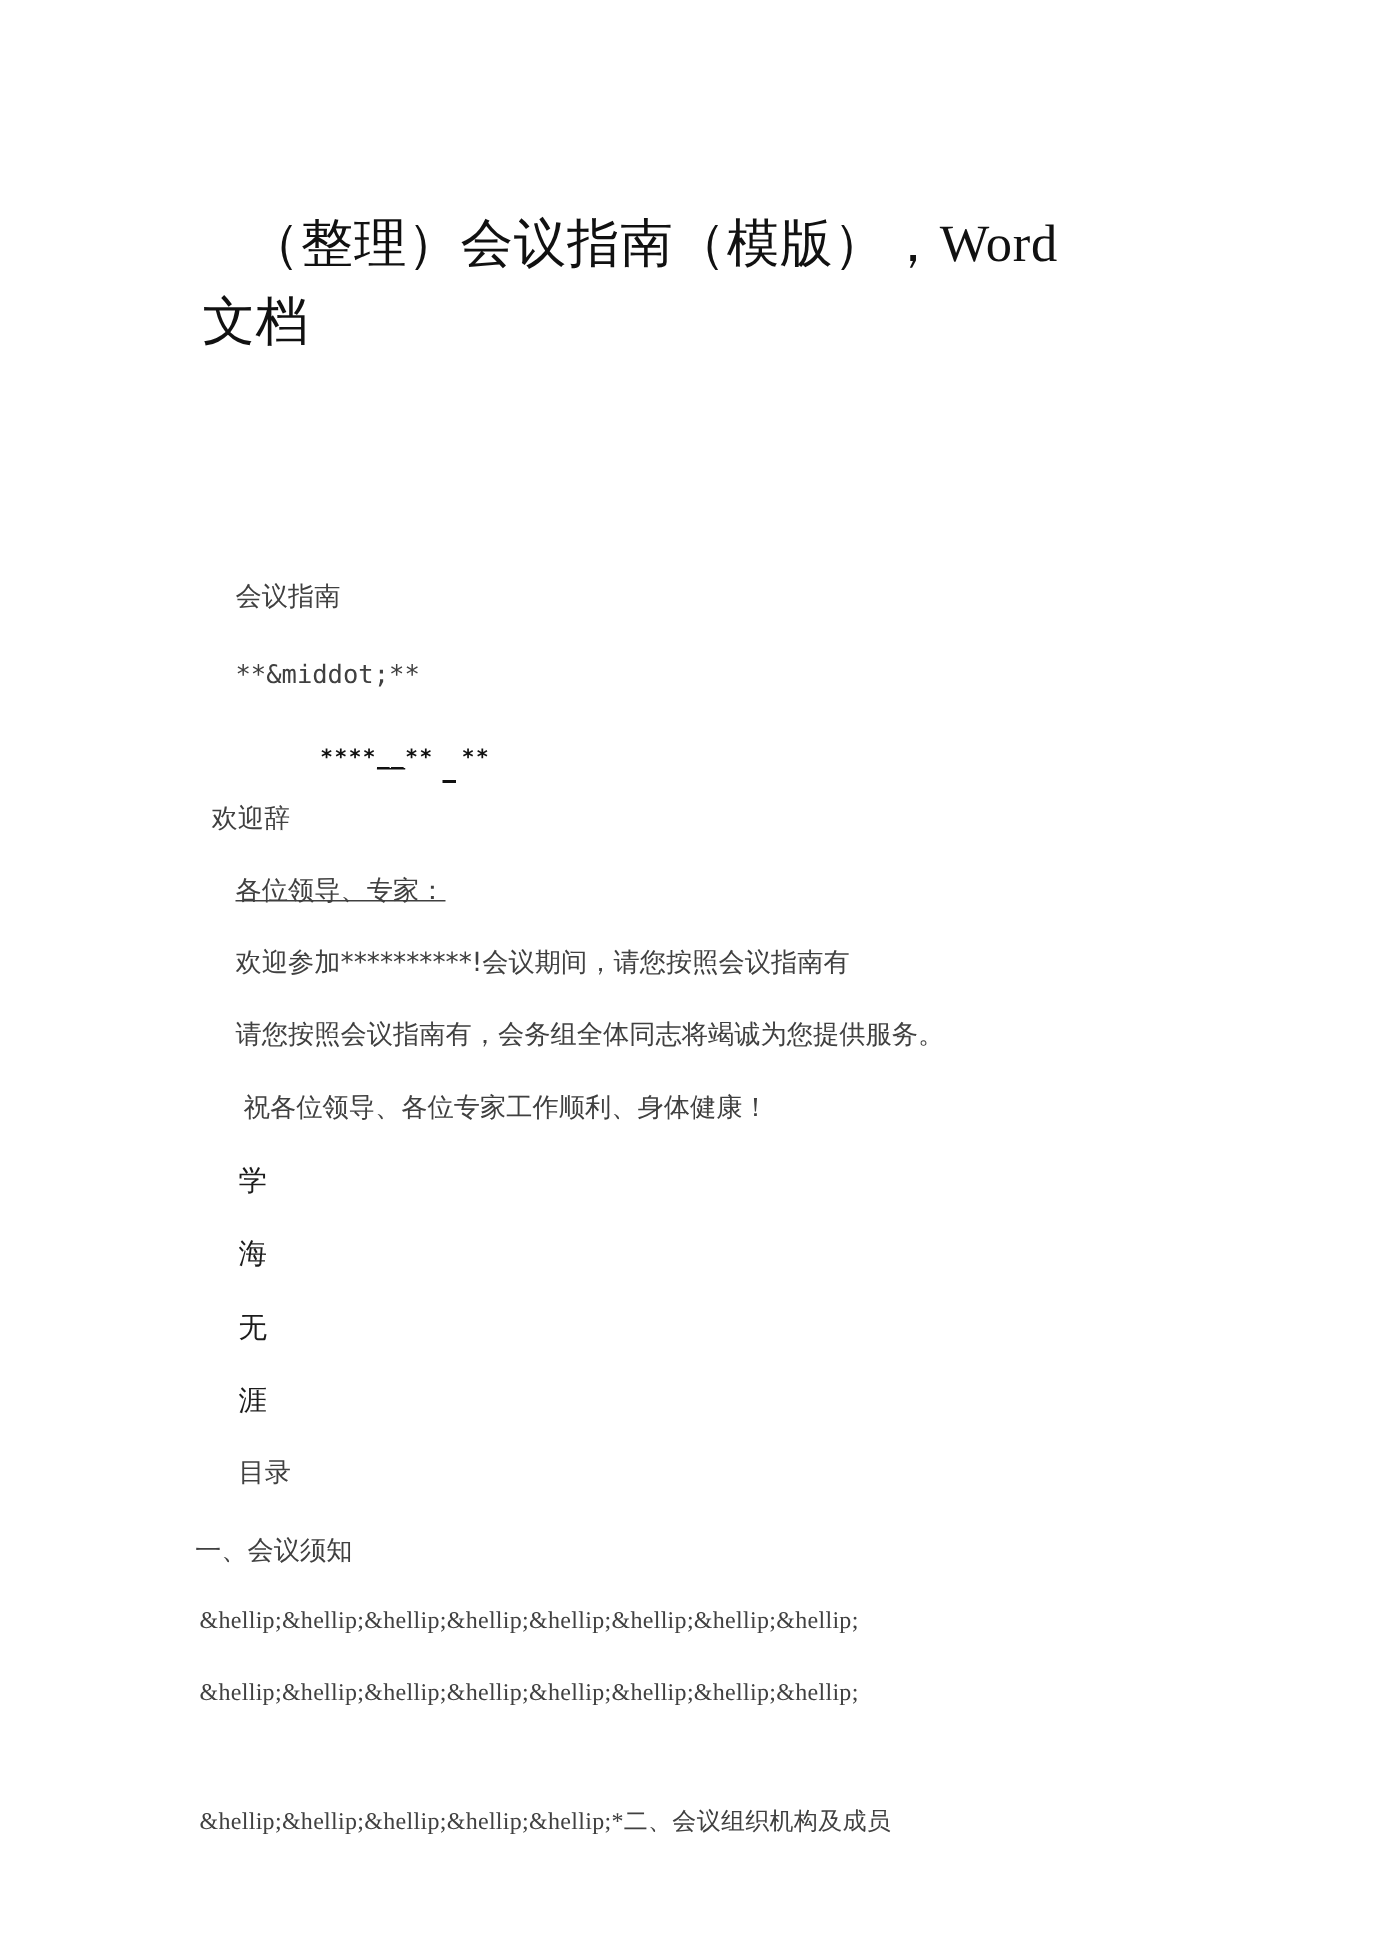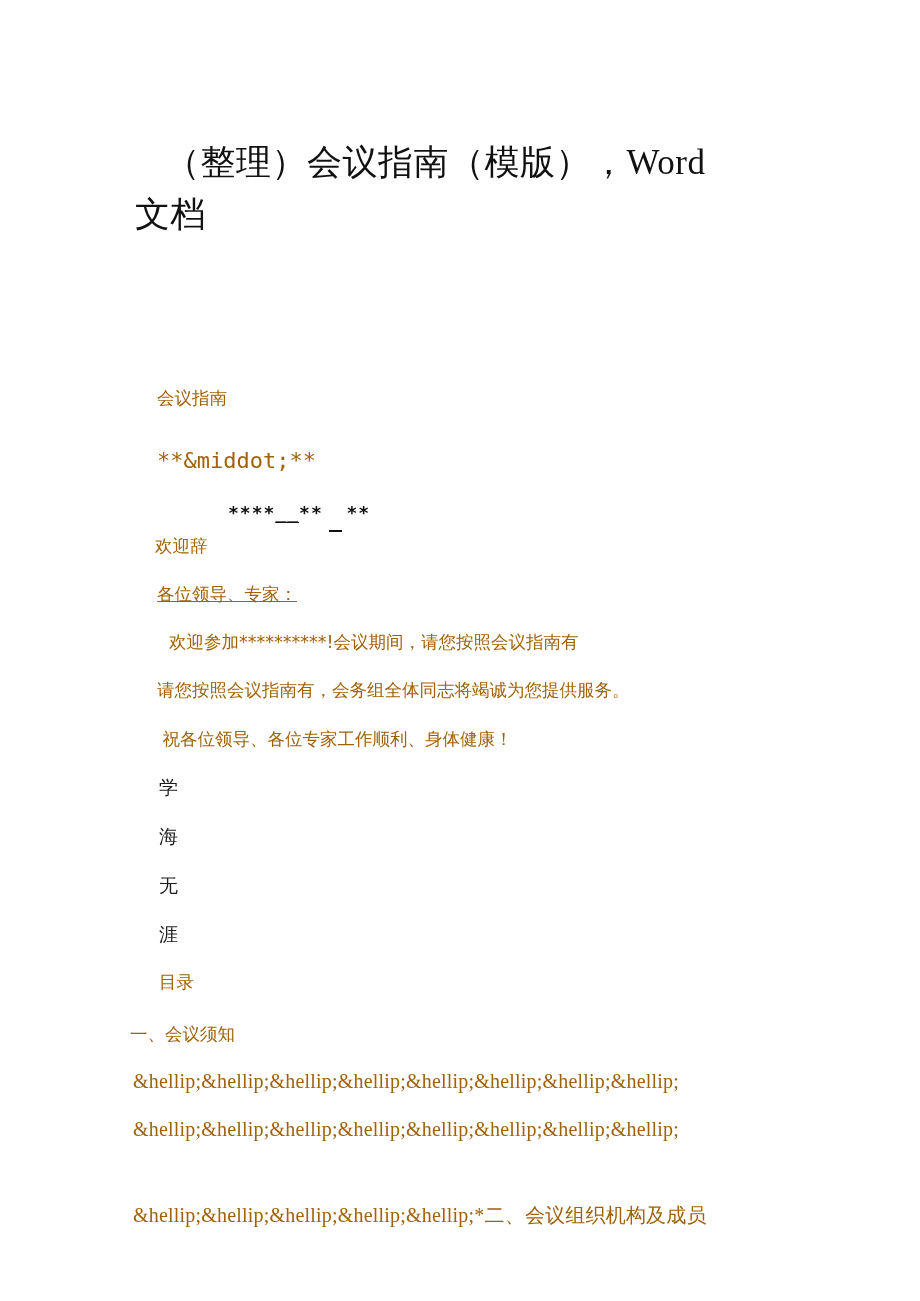--- a/index.html
+++ b/index.html
@@ -47,53 +47,52 @@
     position: absolute;
     left: 0;
     top: 0;
     width: 920px;
   }
 
   .para {
     position: absolute;
     font-size: 19px;
     line-height: 26px;
-    color: #a16207;
+    color: #404040;
     white-space: pre;
     font-family: "Liberation Serif", "DejaVu Serif", serif;
   }
 
   .para.sans {
     font-family: "DejaVu Sans", "Liberation Sans", sans-serif;
     font-size: 17.5px;
   }
 
   .para.mono {
     font-family: "DejaVu Sans Mono", "Liberation Mono", monospace;
-    font-size: 22px;
+    font-size: 17px;
     letter-spacing: 0px;
-    margin-top: 11px;
   }
 
   .para.ent {
     font-family: "Liberation Serif", "DejaVu Serif", serif;
-    font-size: 20px;
+    font-size: 16px;
     letter-spacing: 0.2px;
   }
 
   .para.right {
     text-align: left;
   }
 
   
   .date-line {
     position: absolute;
     font-family: "DejaVu Sans Mono", "Liberation Mono", monospace;
     font-weight: 700;
-    font-size: 18px;
+    font-size: 14px;
     letter-spacing: 1px;
     color: #111111;
     white-space: pre;
   }
   .date-line .u1 {
     text-decoration: underline;
     text-underline-offset: 3px;
   }
   .date-line .u2 {
     position: relative;
@@ -129,25 +128,25 @@
   <div class="body-block">
 
     <div class="para sans" style="left:157px; top:385px;">会议指南</div>
 
     <div class="para mono" style="left:157px; top:437px;">**&amp;middot;**</div>
 
     <div class="date-line" style="left:157px; top:481px;">
       <span>****</span><span class="u1">__</span><span>**</span><span class="u2">  </span><span>**</span>
     </div>
 
-    <div class="para sans" style="left:155px; top:533px;">欢迎辞</div>
+    <div class="para sans" style="left:141px; top:533px;">欢迎辞</div>
 
     <div class="para sans" style="left:157px; top:581px;text-decoration:underline;">各位领导、专家：</div>
 
-    <div class="para sans" style="left:169px; top:629px;">欢迎参加**********!会议期间，请您按照会议指南有</div>
+    <div class="para sans" style="left:157px; top:629px;">欢迎参加**********!会议期间，请您按照会议指南有</div>
 
     <div class="para sans" style="left:157px; top:677px;">请您按照会议指南有，会务组全体同志将竭诚为您提供服务。</div>
 
     <div class="para sans" style="left:157px; top:726px;text-align:center;"> 祝各位领导、各位专家工作顺利、身体健康！</div>
 
     <div class="vchar" style="left:159px; top:775px;">学</div>
     <div class="vchar" style="left:159px; top:824px;">海</div>
     <div class="vchar" style="left:159px; top:873px;">无</div>
     <div class="vchar" style="left:159px; top:922px;">涯</div>
   </div>

